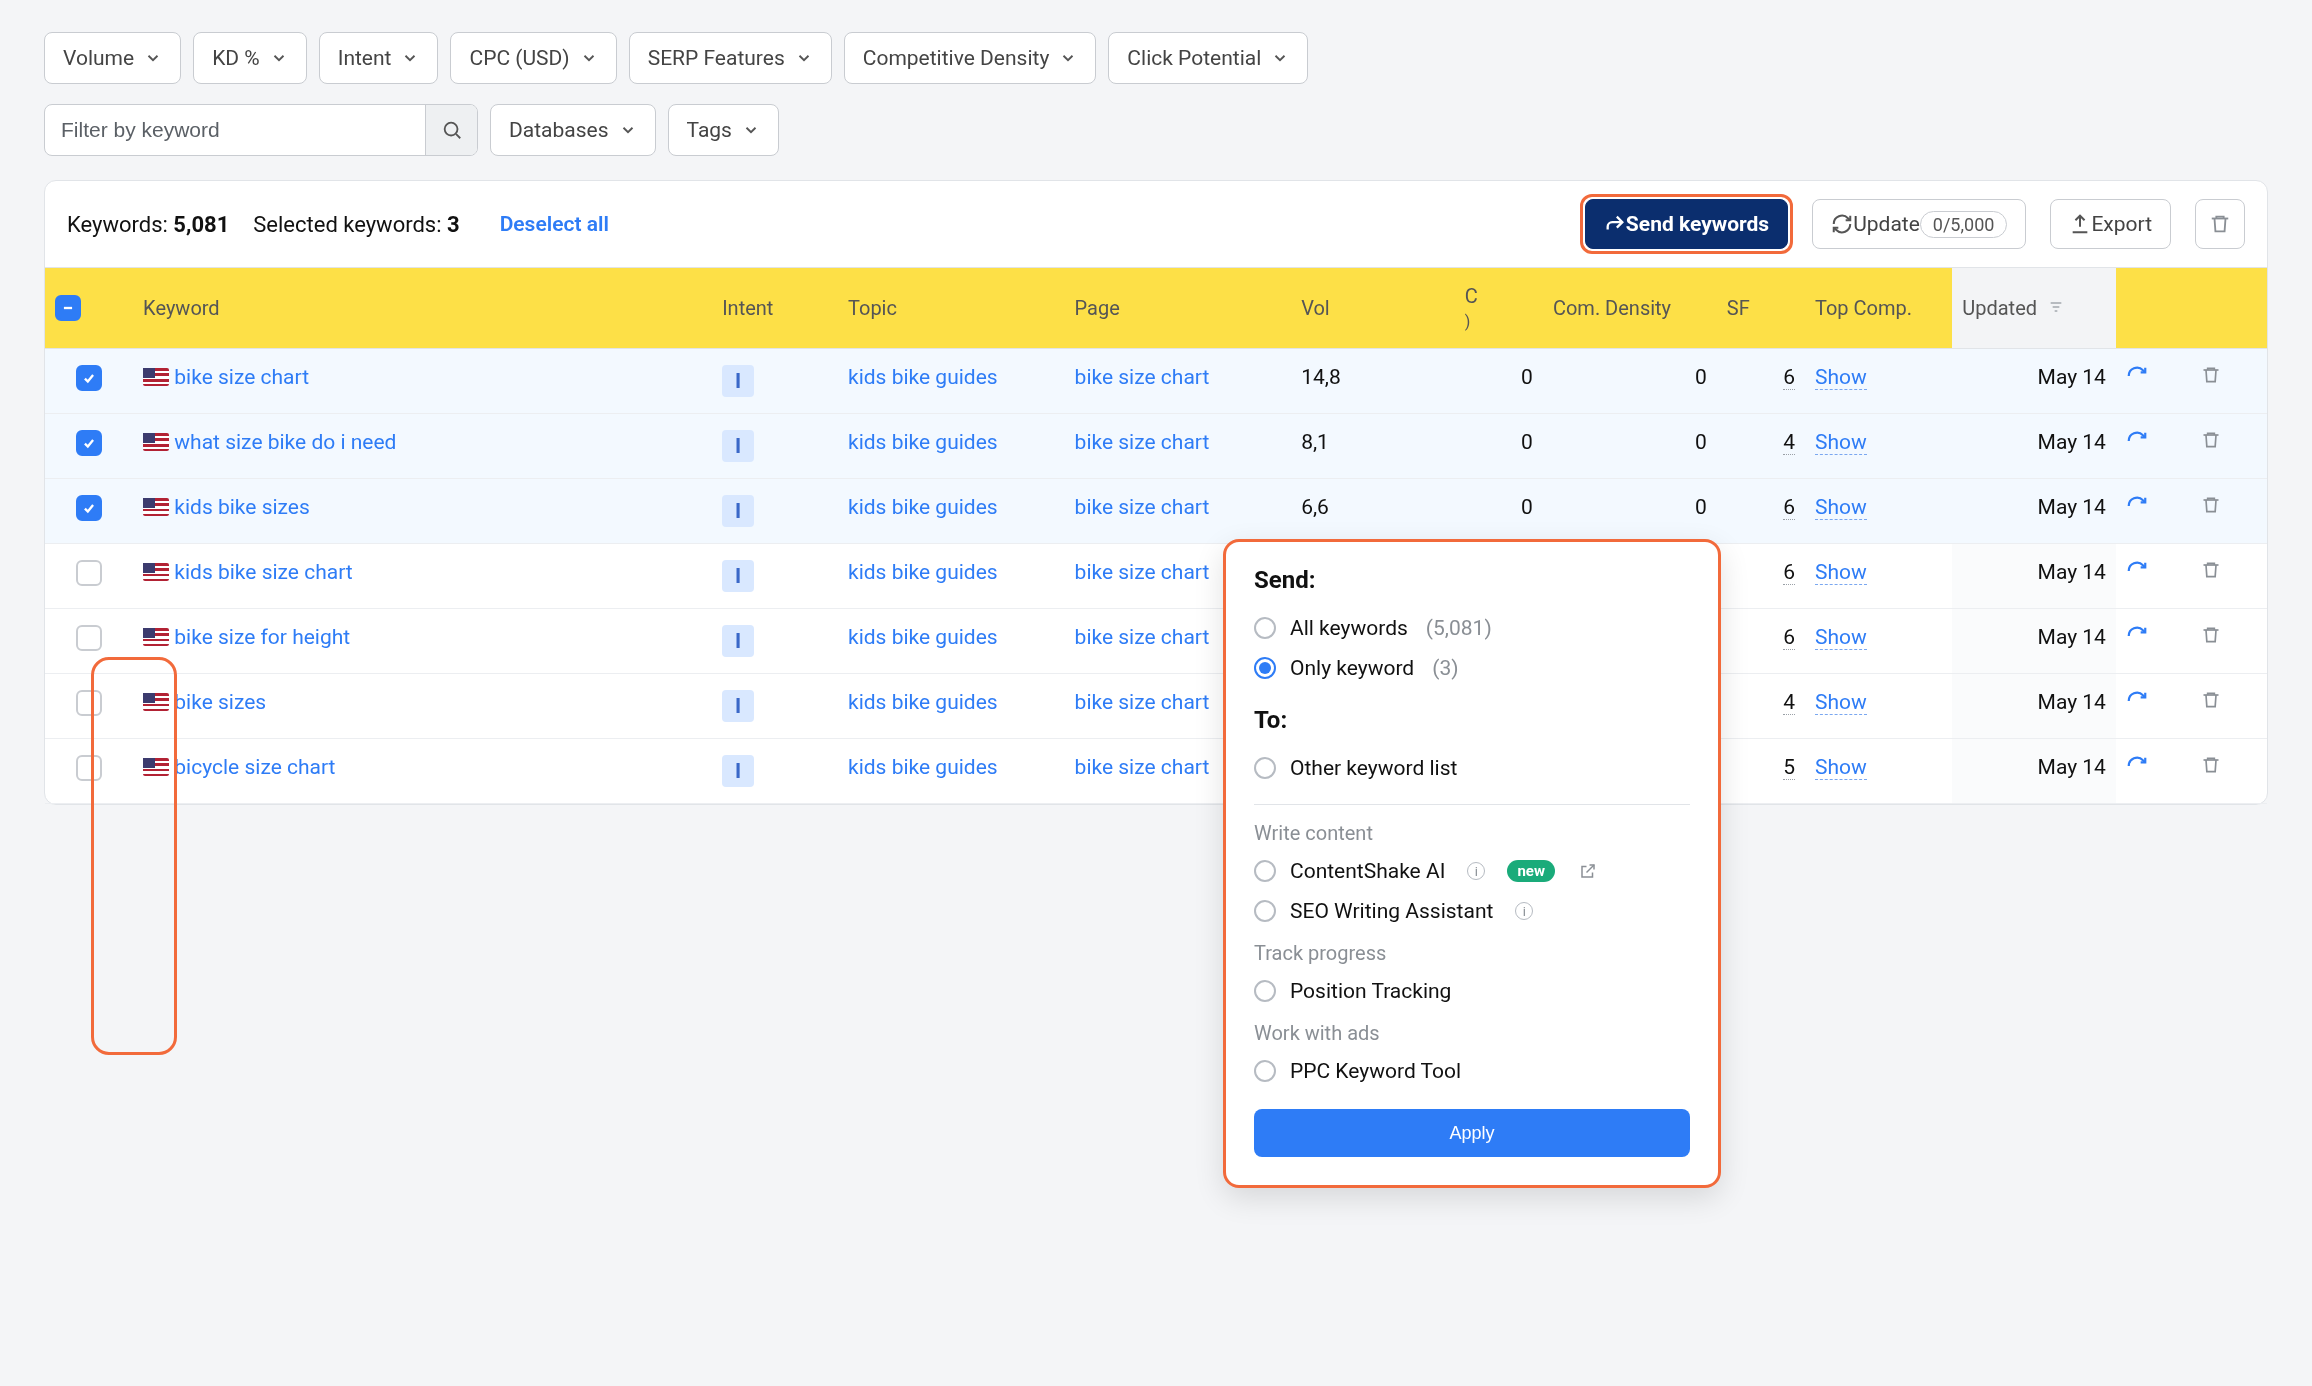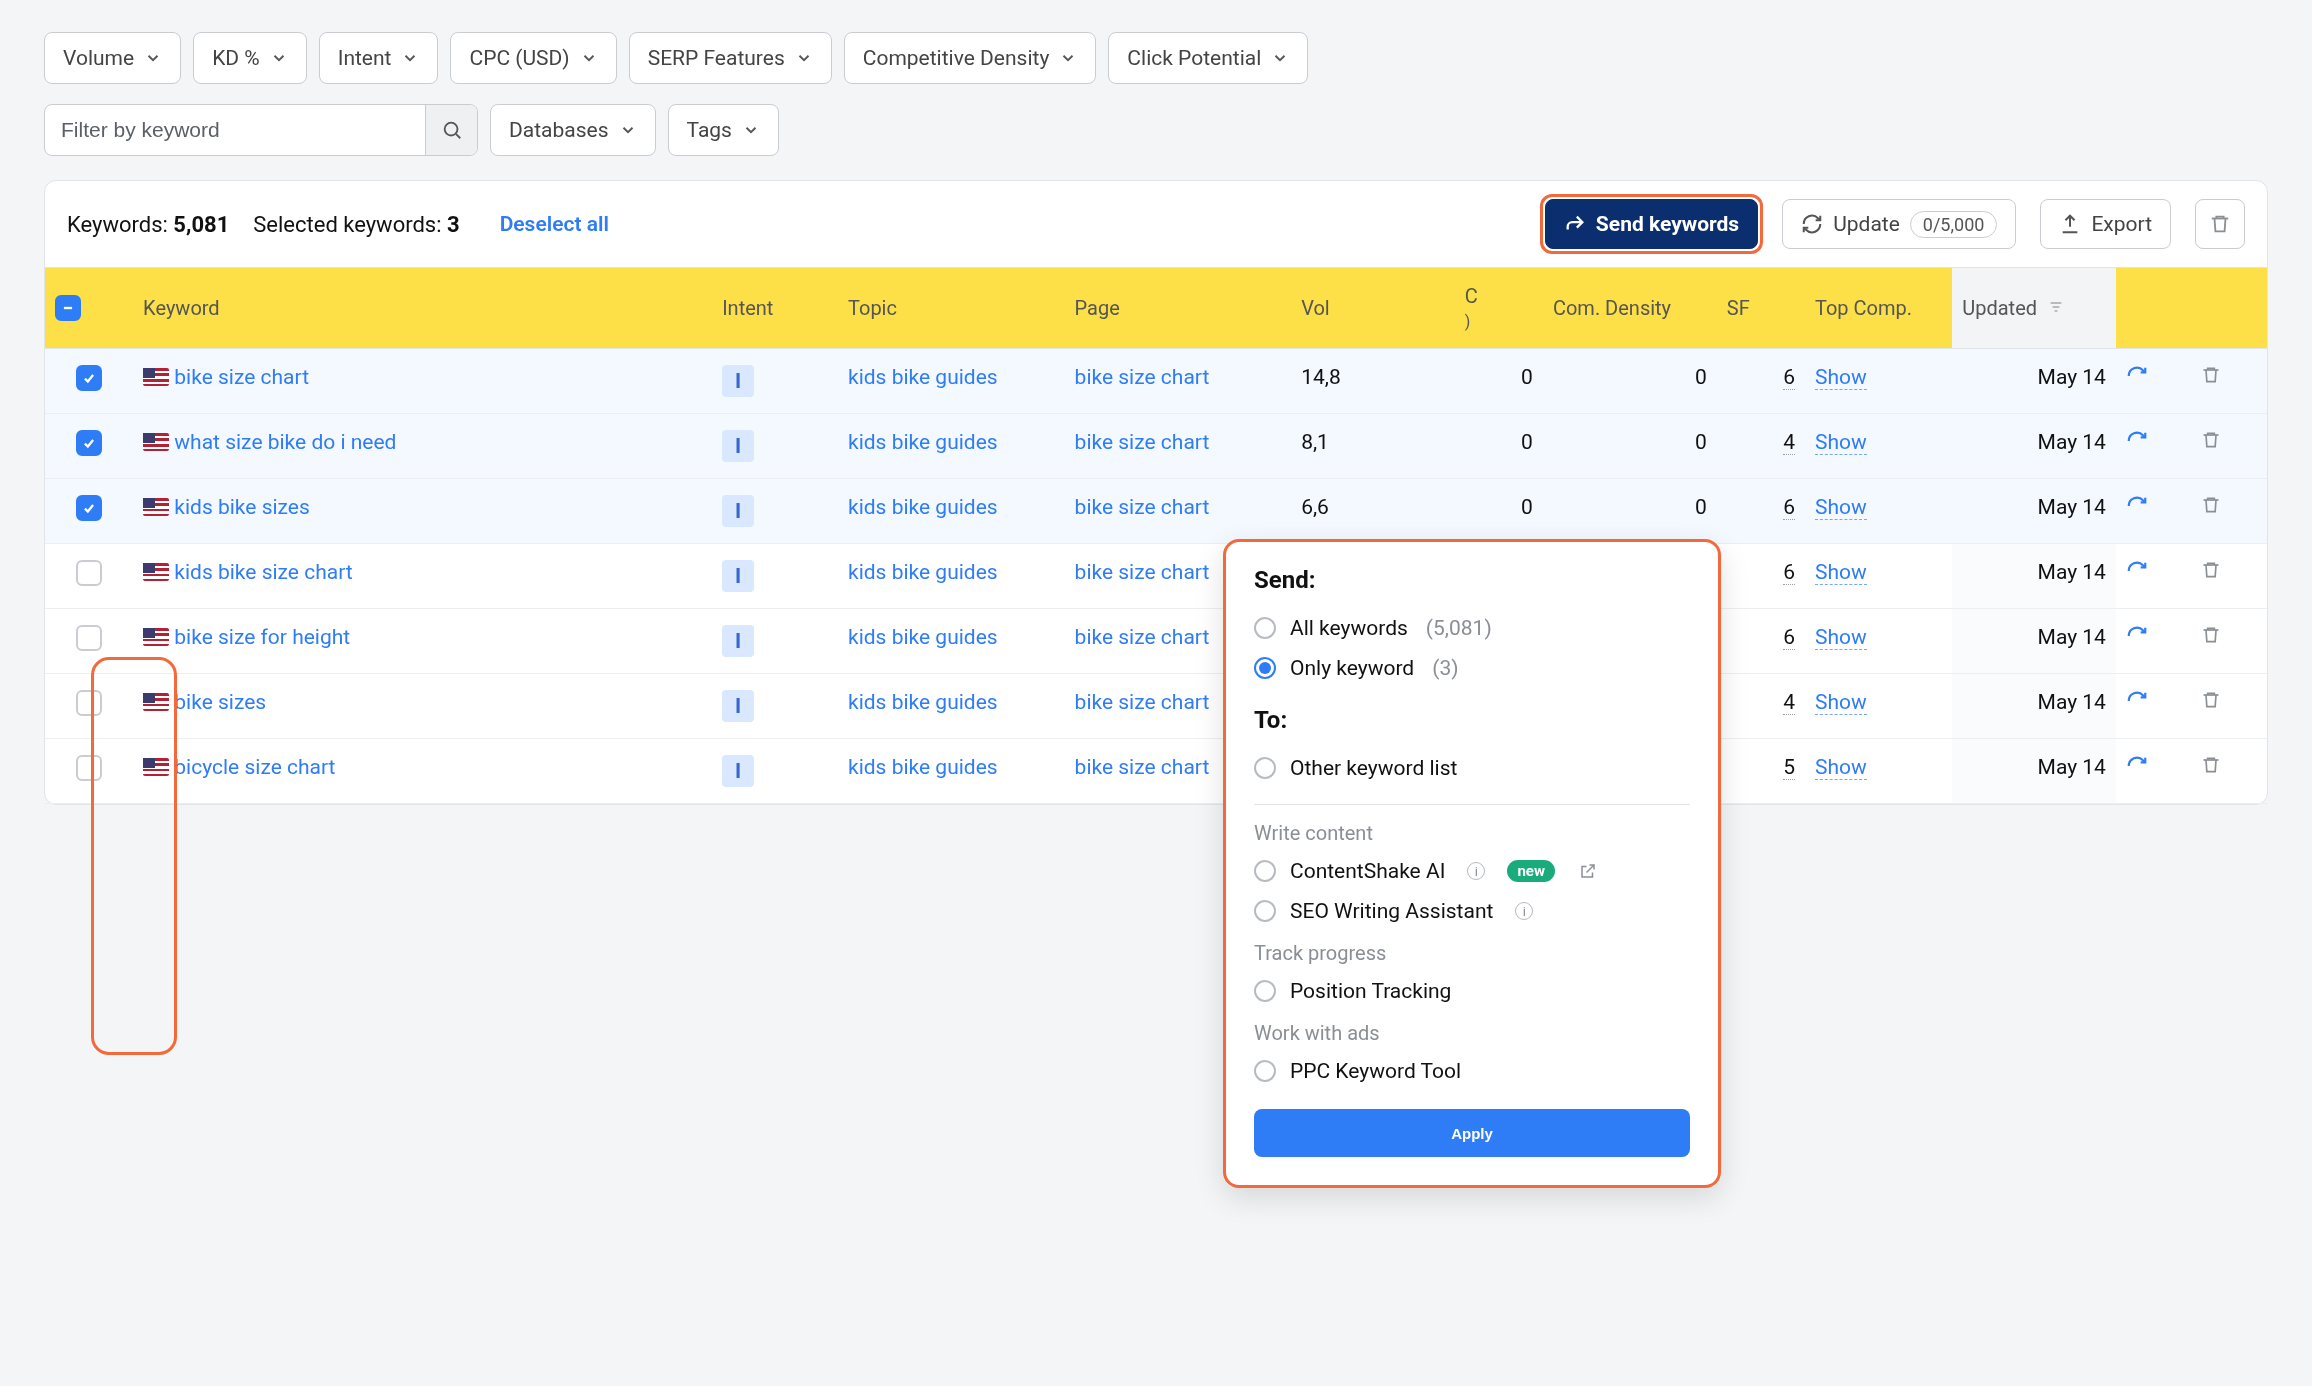--- a/index.html
+++ b/index.html
@@ -113,21 +113,20 @@
   }
   .spacer { flex: 1; }
   .btn {
     height: 50px;
     border: 1px solid #c9ccd1;
     border-radius: 8px;
     background: #fff;
     padding: 0 18px;
     display: inline-flex;
     align-items: center;
-    gap: 10px;
     font-size: 21px;
     color: #444;
     cursor: pointer;
   }
   .btn .badge {
     border: 1px solid #c9ccd1;
     border-radius: 999px;
     padding: 2px 12px;
     font-size: 18px;
     color: #555;
@@ -290,21 +289,21 @@
     display:inline-flex; align-items:center; justify-content:center;
     width:18px; height:18px; border:1px solid #b6bbc2; border-radius:50%;
     color:#8a8f95; font-size:13px; margin-left:8px; flex-shrink:0;
   }
   .ext-link { color:#8a8f95; margin-left:10px;}
   .apply-btn {
     margin-top:18px;
     width:100%; height:48px;
     background:#2e7cf6; color:#fff;
     border:none; border-radius:8px;
-    font-size:15px; font-weight:700;
+    font-size:18px; font-weight:400;
     cursor:pointer;
   }
 
   
   svg { display:block; }
 </style>
 </head>
 <body>
 
 <div class="page">

